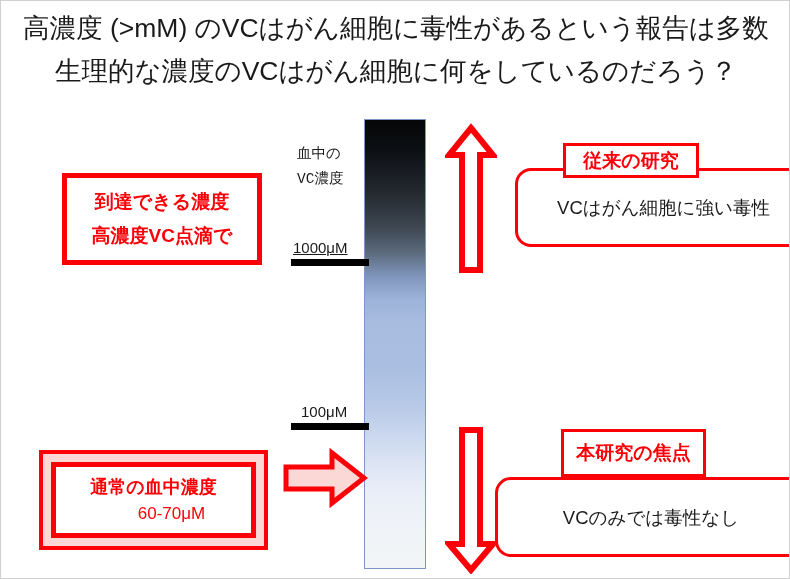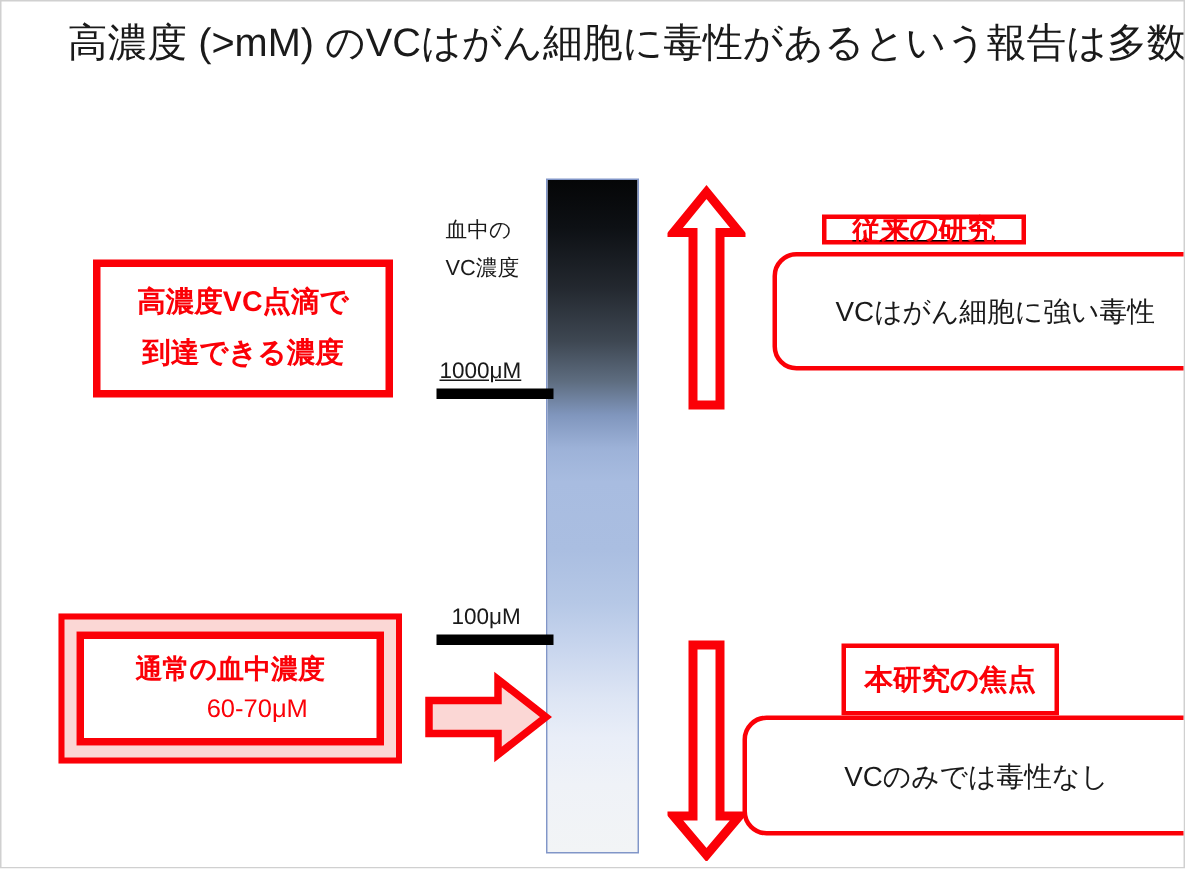--- a/index.html
+++ b/index.html
@@ -17,21 +17,21 @@
     overflow: hidden;
     font-family: "Liberation Sans", "DejaVu Sans", sans-serif;
   }
 
   
   .title-block {
     position: absolute;
     left: 0;
     top: 6px;
     width: 790px;
-    text-align: right;
+    text-align: center;
   }
   .title-line {
     font-size: 26px;
     line-height: 43px;
     color: #1a1a1a;
     letter-spacing: 0px;
     white-space: nowrap;
   }
   .title-line.l1 { font-size: 26.5px; }
   .title-line.l2 { font-size: 26.5px; }
@@ -66,20 +66,21 @@
   
   #axis-caption {
     position: absolute;
     left: 296px;
     top: 141px;
     width: 66px;
     text-align: left;
     color: #1a1a1a;
     font-size: 14.5px;
     line-height: 25px;
+    font-family: Liberation Mono, monospace;
   }
 
   
   .tick {
     position: absolute;
     height: 7px;
     background: #000000;
   }
   .tick-label {
     position: absolute;
@@ -111,21 +112,21 @@
     color: #fb0007;
     font-weight: bold;
     font-size: 19px;
     line-height: 34px;
     white-space: nowrap;
   }
 
   #box-normal-outer {
     position: absolute;
     left: 38px;
-    top: 408px;
+    top: 449px;
     width: 229px;
     height: 100px;
     border: 4px solid #fb0007;
     background: #fbd7d5;
     box-sizing: border-box;
     padding: 8px;
   }
   #box-normal-inner {
     width: 100%;
     height: 100%;
@@ -180,54 +181,55 @@
     align-items: center;
     justify-content: center;
     z-index: 5;
   }
   .callout-tag .tag-text {
     color: #fb0007;
     font-weight: bold;
     font-size: 19px;
     white-space: nowrap;
   }
-  #tag-prev { left: 547px; top: 142px; width: 136px; height: 20px; text-decoration: underline; }
+  #tag-prev { left: 562px; top: 142px; width: 136px; height: 35px; }
   #tag-this { left: 560px; top: 428px; width: 145px; height: 48px; }
 
   
   .outline-arrow { position: absolute; }
 
   
   #arrow-to-bar { position: absolute; left: 281px; top: 446px; }
 </style>
 </head>
 <body>
 
 <div id="slide">
 
   <div class="title-block">
     <div class="title-line l1">高濃度 (&gt;mM) のVCはがん細胞に毒性があるという報告は多数</div>
+    <div class="title-line l2">生理的な濃度のVCはがん細胞に何をしているのだろう？</div>
   </div>
 
   <div id="grad-bar"></div>
 
   <div id="axis-caption">
     <div>血中の</div>
     <div>VC濃度</div>
   </div>
 
   <div class="tick-label" id="tick-1000-label">1000μM</div>
   <div class="tick" id="tick-1000"></div>
 
   <div class="tick-label" id="tick-100-label">100μM</div>
   <div class="tick" id="tick-100"></div>
 
   <div id="box-highdose">
+    <div class="ln">到達できる濃度</div>
     <div class="ln">高濃度VC点滴で</div>
-    <div class="ln">到達できる濃度</div>
   </div>
 
   <div id="box-normal-outer">
     <div id="box-normal-inner">
       <div class="ln-bold">通常の血中濃度</div>
       <div class="ln-plain">60-70μM</div>
     </div>
   </div>
 
   <svg id="arrow-to-bar" width="86" height="62" viewBox="0 0 86 62">

